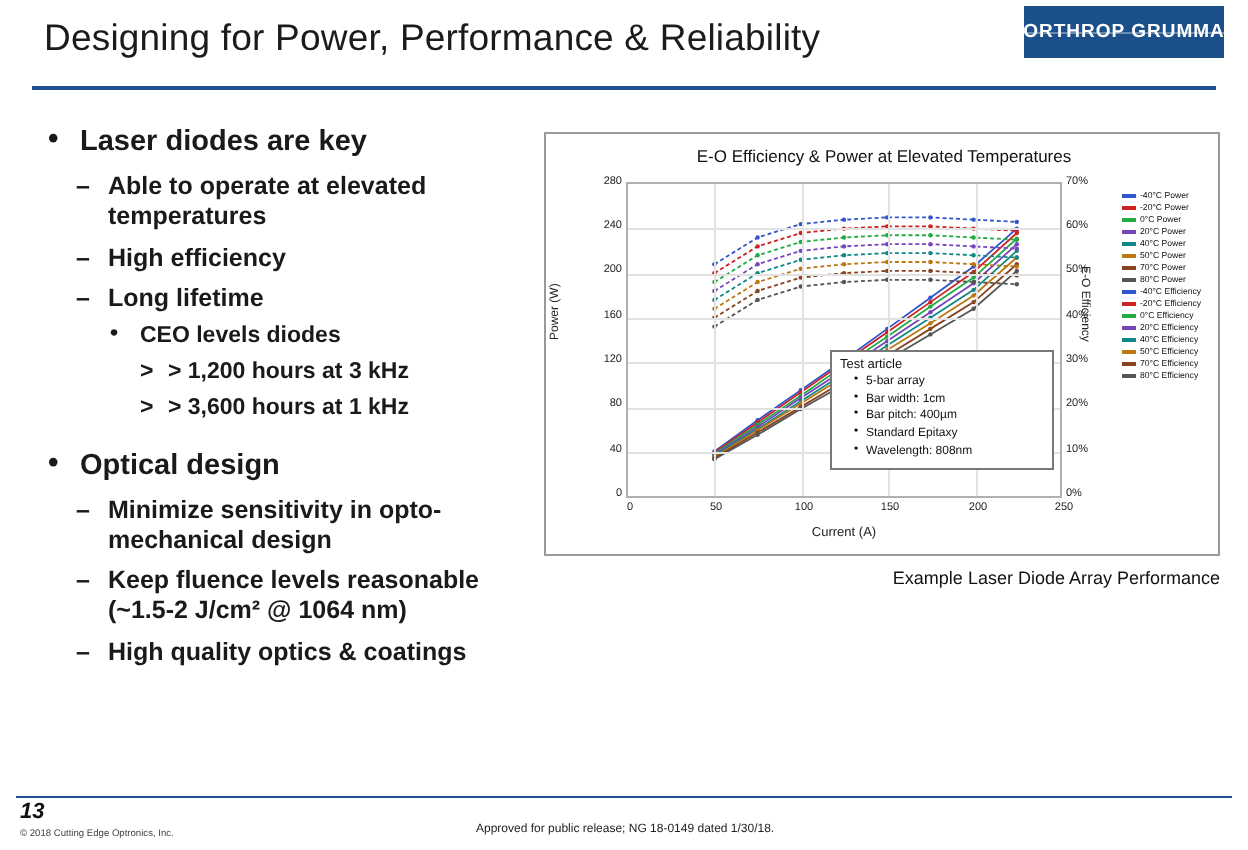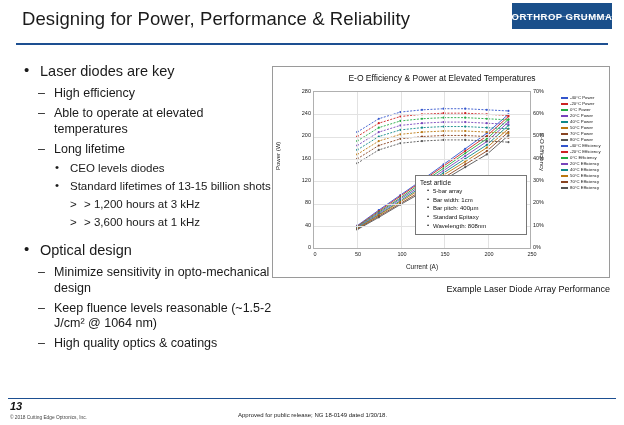--- a/index.html
+++ b/index.html
@@ -71,20 +71,21 @@
     width: 592px;
     height: 2px;
     background: #1d4f91;
   }
   
   .bullets {
     position: absolute;
     left: 22px;
     top: 62px;
     width: 250px;
+    font-weight: bold;
   }
   .b1 {
     position: relative;
     font-size: 14.5px;
     margin: 0 0 6px 0;
     padding-left: 18px;
     line-height: 1.25;
   }
   .b1:before {
     content: "\2022";
@@ -356,25 +357,24 @@
     <div class="slide-title">Designing for Power, Performance &amp; Reliability</div>
     <div class="logo">
       <div class="logo-stripe"></div>
       <div class="logo-text">NORTHROP GRUMMAN</div>
     </div>
     <div class="header-rule"></div>
   </div>
 
   <div class="bullets">
     <div class="b1">Laser diodes are key</div>
+    <div class="b2">Able to operate at elevated temperatures</div>
     <div class="b2">High efficiency</div>
-    <div class="b2">Able to operate at elevated temperatures</div>
     <div class="b2">Long lifetime</div>
     <div class="b3">CEO levels diodes</div>
-    <div class="b3">Standard lifetimes of 13-15 billion shots</div>
     <div class="b4">&gt; 1,200 hours at 3 kHz</div>
     <div class="b4">&gt; 3,600 hours at 1 kHz</div>
     <div class="b1 gap-top">Optical design</div>
     <div class="b2">Minimize sensitivity in opto-mechanical design</div>
     <div class="b2">Keep fluence levels reasonable (~1.5-2 J/cm² @ 1064 nm)</div>
     <div class="b2">High quality optics &amp; coatings</div>
   </div>
 
   <div class="chart-panel">
     <div class="chart-title">E-O Efficiency &amp; Power at Elevated Temperatures</div>

